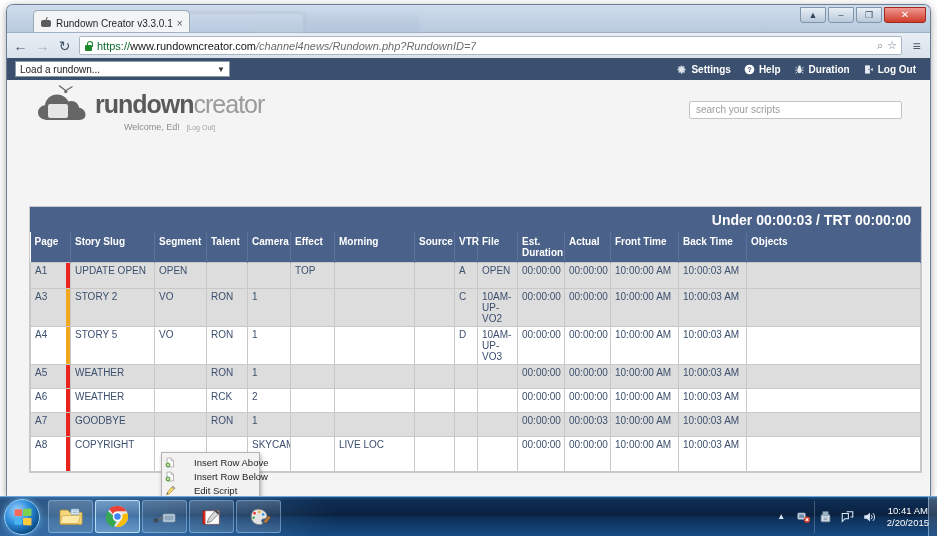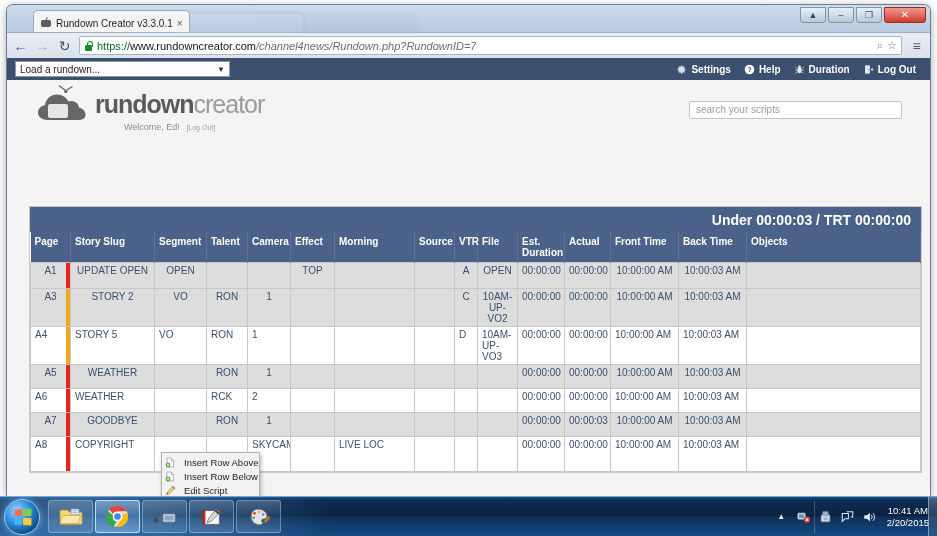--- a/index.html
+++ b/index.html
@@ -362,21 +362,21 @@
   }
   table.rundown tbody td {
     border: 1px solid #c8c8c8;
     padding: 2px 4px;
     vertical-align: top;
     font-size: 10px;
     line-height: 11px;
     color: #3b4f6e;
     overflow: hidden;
   }
-  tbody tr.odd td { background: #dddddd; text-align: center; }
+  tbody tr.odd td { background: #dddddd; }
   tbody tr.even td { background: #ffffff; }
 
   td.page-cell {
     position: relative;
     padding-left: 4px;
   }
   td.page-cell .colorbar {
     position: absolute;
     right: 0; top: 0; bottom: 0;
     width: 4px;
@@ -398,21 +398,21 @@
     width: 99px;
     background: #f2f2f2;
     border: 1px solid #b4b4b4;
     box-shadow: 1px 2px 4px rgba(0,0,0,0.30);
     padding: 2px 0 3px 0;
     z-index: 40;
   }
   .ctx-item {
     display: flex;
     align-items: center;
-    gap: 8px;
+    gap: 18px;
     height: 14px;
     padding: 0 4px 0 3px;
     font-size: 9.5px;
     color: #1e1e1e;
     white-space: nowrap;
     cursor: pointer;
   }
   .ctx-ic {
     width: 11px; height: 11px;
     flex: 0 0 auto;

